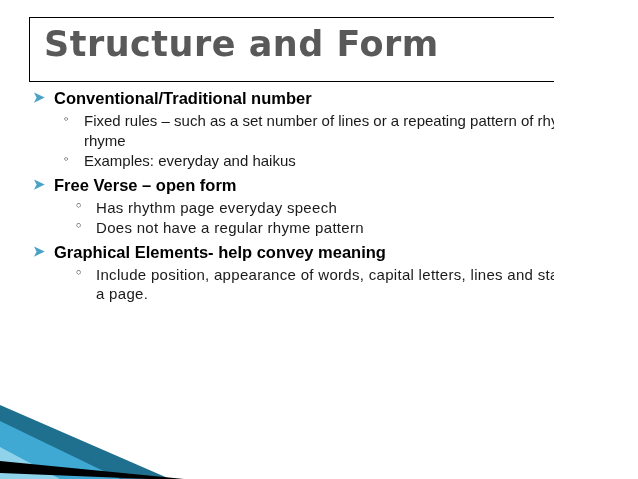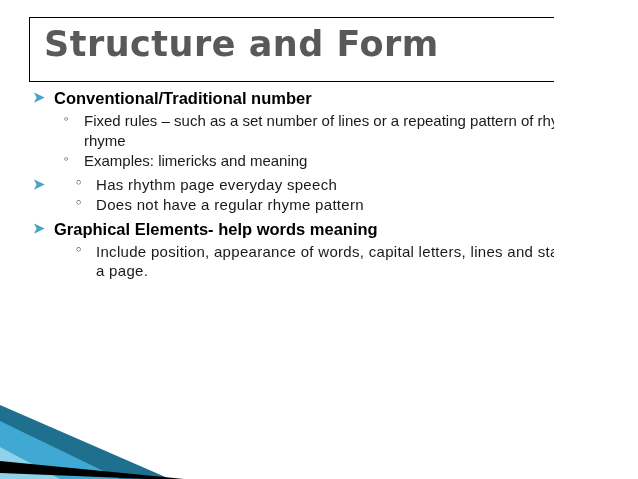--- a/index.html
+++ b/index.html
@@ -122,42 +122,43 @@
       <li class="l1">
         <span class="bullet1">➤</span>
         <span>Conventional/Traditional number</span>
         <ul class="lvl2">
           <li class="l2">
             <span class="bullet2">◦</span>
             <span>Fixed rules – such as a set number of lines or a repeating pattern of rhythm or rhyme</span>
           </li>
           <li class="l2">
             <span class="bullet2">◦</span>
-            <span>Examples: limericks and meaning</span>
+            <span>Examples: everyday and haikus</span>
           </li>
         </ul>
       </li>
 
       <li class="l1">
         <span class="bullet1">➤</span>
+        <span>Free Verse – open form</span>
         <ul class="lvl2">
           <li class="l2 hollow">
             <span class="bullet2">○</span>
             <span>Has rhythm page everyday speech</span>
           </li>
           <li class="l2 hollow">
             <span class="bullet2">○</span>
             <span>Does not have a regular rhyme pattern</span>
           </li>
         </ul>
       </li>
 
       <li class="l1">
         <span class="bullet1">➤</span>
-        <span>Graphical Elements- help words meaning</span>
+        <span>Graphical Elements- help convey meaning</span>
         <ul class="lvl2">
           <li class="l2 hollow">
             <span class="bullet2">○</span>
             <span>Include position, appearance of words, capital letters, lines and stanzas on a page.</span>
           </li>
         </ul>
       </li>
 
     </ul>
   </div>

